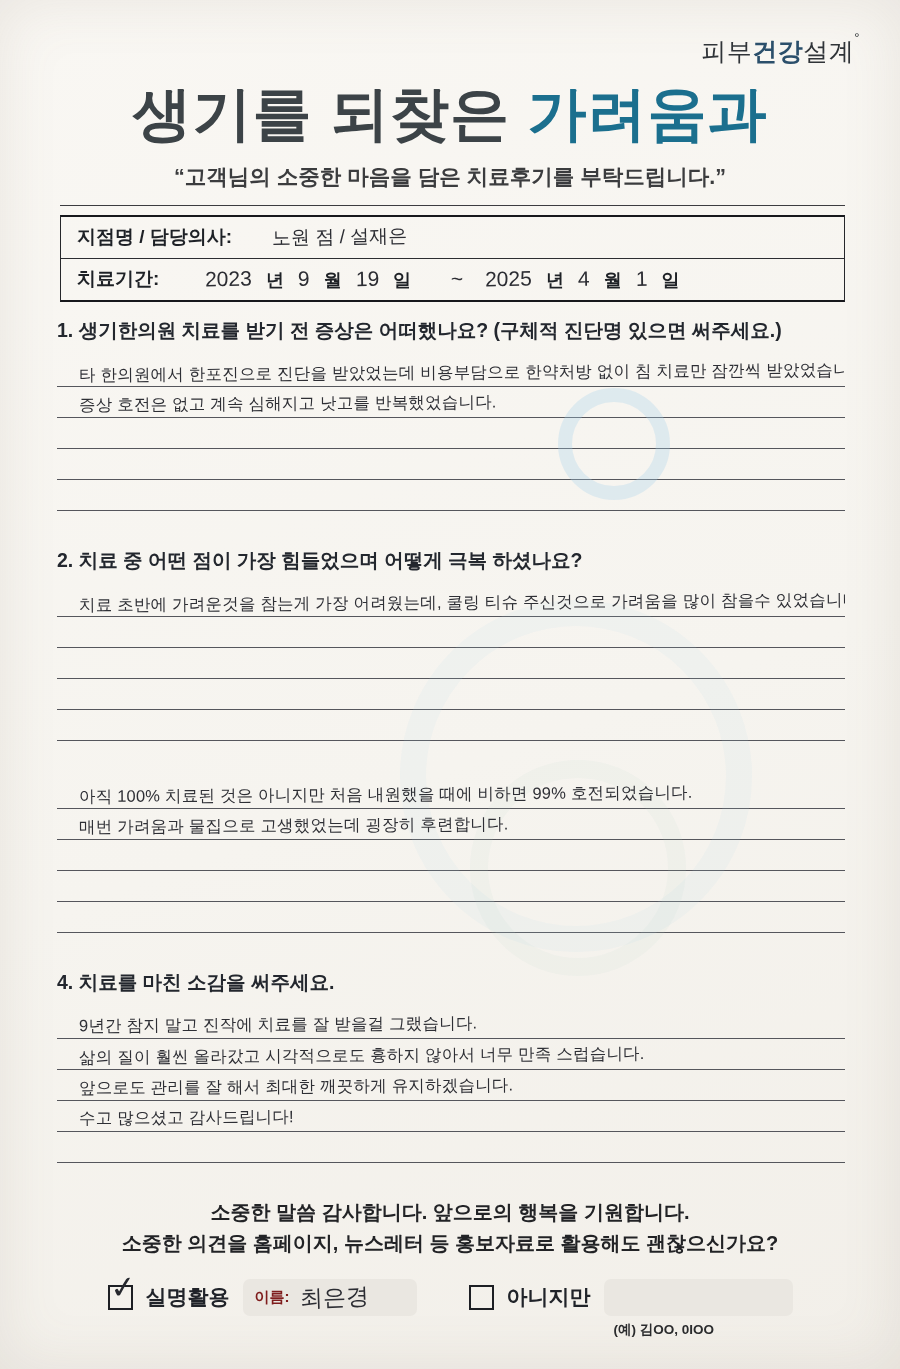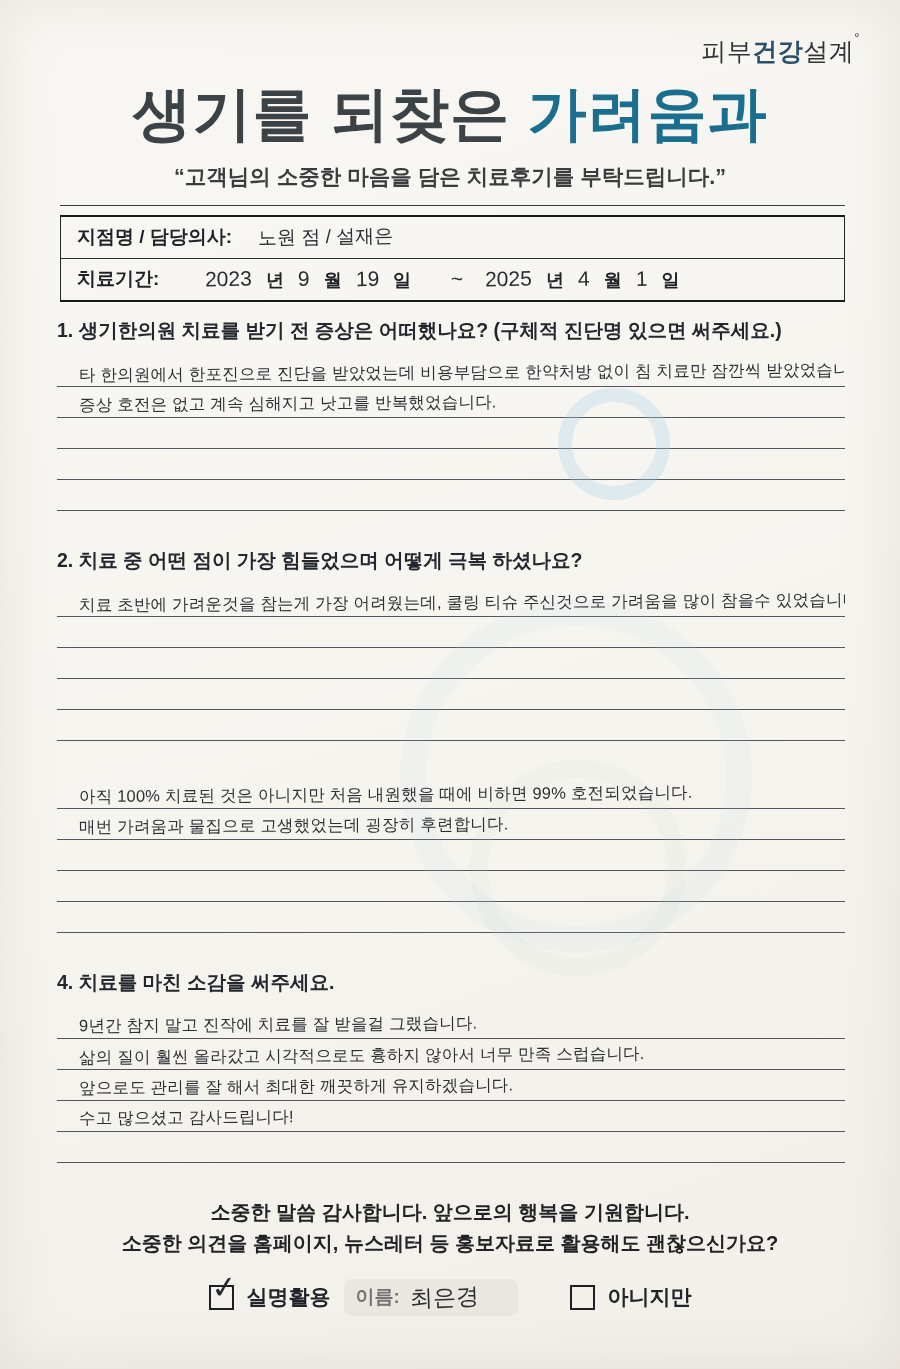--- a/index.html
+++ b/index.html
@@ -31,21 +31,21 @@
   .preline{margin:14px 55px 0 60px;border-top:1.5px solid #3c3c40;}
   .info-table{
     margin:9px 55px 0 60px;
     border-top:2.5px solid #17181c;border-bottom:2.5px solid #17181c;
     border-left:1.5px solid #26272b;border-right:1.5px solid #26272b;
   }
   .info-row{display:flex;align-items:center;min-height:41px;padding:0 16px;}
   .info-row.first{border-bottom:1.5px solid #2c2d31;}
   .plabel{font-size:19px;font-weight:700;color:#1e2126;white-space:nowrap;}
   .cell-left{display:flex;align-items:center;gap:24px;flex:1 1 auto;}
-  .cell-right{display:flex;align-items:center;gap:26px;}
+  .cell-right{display:flex;align-items:center;gap:40px;}
   .hw{font-size:19px;color:#2c2d33;font-weight:500;transform:rotate(-1deg);white-space:nowrap;}
   .period-wrap{display:flex;align-items:baseline;gap:14px;margin-left:46px;}
   .period-wrap .hw{font-size:21px;}
   .unit{font-size:18px;font-weight:700;color:#1e2126;}
   .tilde{font-size:20px;color:#2c2d33;margin:0 8px 0 26px;}
 
   .section{margin:0 55px 0 57px;}
   .q-label{font-size:19.5px;font-weight:800;color:#23272e;margin:0;}
   .s1{margin-top:15px;} .s2{margin-top:36px;} .s3{margin-top:37px;} .s4{margin-top:36px;}
   .lines{margin-top:12px;}
@@ -56,21 +56,21 @@
 
   .thanks{margin-top:34px;text-align:center;font-size:20px;font-weight:700;color:#222326;line-height:1.55;}
 
   .consent{display:flex;justify-content:center;align-items:center;gap:13px;margin-top:20px;}
   .cb{position:relative;width:21px;height:21px;border:2.5px solid #1d1f24;background:transparent;flex:0 0 auto;}
   .cb .tick{position:absolute;top:-15px;left:0;font-size:31px;color:#26282e;transform:rotate(-6deg);line-height:1;}
   .c-label{font-size:21px;font-weight:800;color:#202329;}
   .field{background:#eae7e1;border-radius:7px;height:37px;display:flex;align-items:center;padding:0 12px;gap:10px;}
   .field-name{min-width:150px;}
   .field-anon{min-width:165px;position:relative;}
-  .f-label{font-size:19px;font-weight:700;color:#737373;}
+  .f-label{font-size:15px;font-weight:700;color:#7f1d1d;}
   .hw-name{font-size:23px;color:#2c2d33;transform:rotate(-2deg);font-weight:500;}
   .gap1{width:26px;}
   .anon-wrap{position:relative;}
   .hint{position:absolute;left:10px;top:42px;font-size:13.5px;font-weight:700;color:#2b2c2e;white-space:nowrap;}
 </style>
 </head>
 <body>
 
 <div class="page">
   <div class="wm-ring wm1"></div>
@@ -209,15 +209,19 @@
         <span class="tick">✓</span>
       </span>
     <span class="c-label">실명활용</span>
     <span class="field field-name">
       <span class="f-label">이름:</span>
       <span class="hw-name">최은경</span>
     </span>
     <span class="gap1"></span>
     <span class="cb"></span>
     <span class="c-label">아니지만</span>
+    <span class="anon-wrap">
+      <span class="field field-anon"></span>
+      <span class="hint">(예) 김OO, 0IOO</span>
+    </span>
   </div>
 
 </div>
 
 </body></html>

